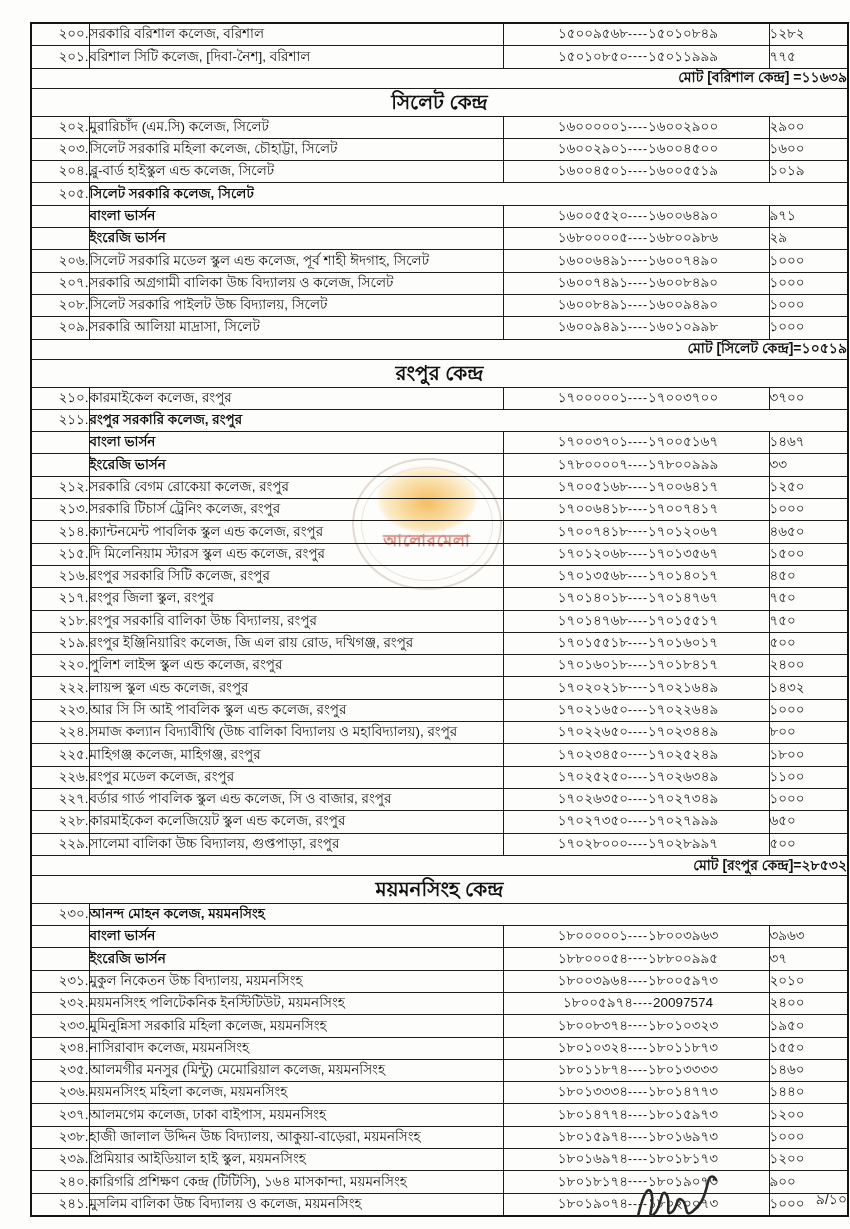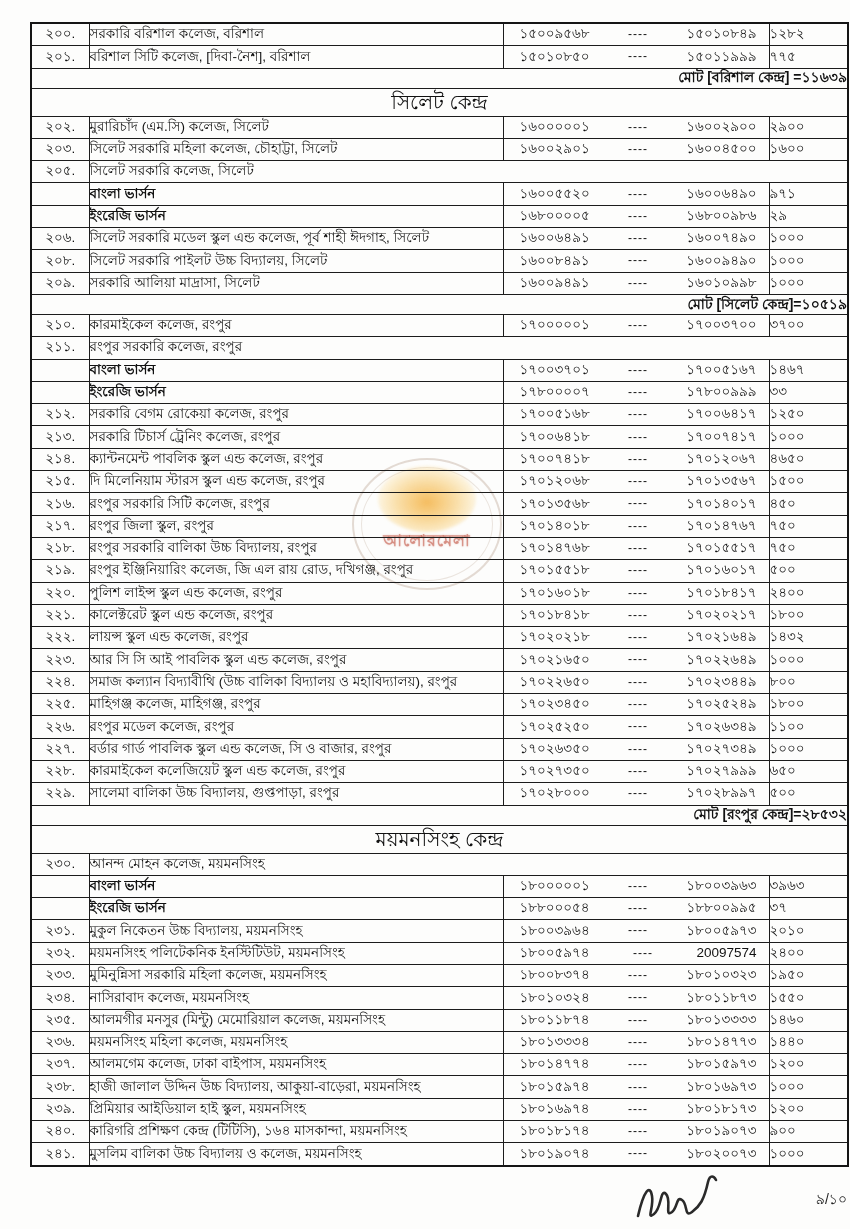--- a/index.html
+++ b/index.html
@@ -26,30 +26,30 @@
   
   table.rolls{
     position:absolute;left:30px;top:22px;width:817px;z-index:1;
     border-collapse:collapse;table-layout:fixed;background:transparent;
     border:2.5px solid #151515;
   }
   table.rolls td{
     border:1.5px solid #1c1c1c;padding:0;font-size:13.5px;line-height:1.1;
     height:21.3px;vertical-align:middle;background:transparent;
   }
-  td.sl{text-align:center;}
+  td.sl{text-align:right;}
   td.name{text-align:left;padding:0 4px 0 6px;white-space:nowrap;overflow:hidden;}
   td.roll{padding:0;}
-  .roll-flex{display:flex;justify-content:space-between;align-items:center;padding:0 12px 0 16px;}
+  .roll-flex{display:flex;justify-content:center;align-items:center;padding:0 12px 0 16px;}
   .roll-dash{letter-spacing:1px;font-size:12px;}
   td.qty{text-align:left;}
   tr.r-total td{height:19px;text-align:right;font-weight:bold;font-size:14px;}
-  tr.r-section td{height:27px;text-align:center;font-weight:normal;font-size:20px;}
+  tr.r-section td{height:27px;text-align:center;font-weight:bold;font-size:20px;}
   tr.r-sub td.name{font-weight:bold;}
-  tr.r-group td.name{font-weight:normal;}
+  tr.r-group td.name{font-weight:bold;}
   
   .footer-page{
     position:absolute;left:30px;top:1188px;width:817px;z-index:1;
     text-align:right;font-size:14px;color:#222;
   }
   .signature{position:absolute;left:630px;top:1170px;z-index:1;}
 </style>
 </head>
 <body>
 
@@ -117,20 +117,32 @@
           <td class="name">সিলেট সরকারি মহিলা কলেজ, চৌহাট্টা, সিলেট</td>
           <td class="roll">
             <div class="roll-flex">
               <span class="roll-start">১৬০০২৯০১</span>
               <span class="roll-dash">----</span>
               <span class="roll-end">১৬০০৪৫০০</span>
             </div>
           </td>
           <td class="qty">১৬০০</td>
         </tr>
+        <tr class="r-data">
+          <td class="sl">২০৪.</td>
+          <td class="name">ব্লু-বার্ড হাইস্কুল এন্ড কলেজ, সিলেট</td>
+          <td class="roll">
+            <div class="roll-flex">
+              <span class="roll-start">১৬০০৪৫০১</span>
+              <span class="roll-dash">----</span>
+              <span class="roll-end">১৬০০৫৫১৯</span>
+            </div>
+          </td>
+          <td class="qty">১০১৯</td>
+        </tr>
         <tr class="r-group">
           <td class="sl">২০৫.</td>
           <td class="name" colspan="3">সিলেট সরকারি কলেজ, সিলেট</td>
         </tr>
         <tr class="r-sub">
           <td class="sl"></td>
           <td class="name">বাংলা ভার্সন</td>
           <td class="roll">
             <div class="roll-flex">
               <span class="roll-start">১৬০০৫৫২০</span>
@@ -158,20 +170,32 @@
           <td class="roll">
             <div class="roll-flex">
               <span class="roll-start">১৬০০৬৪৯১</span>
               <span class="roll-dash">----</span>
               <span class="roll-end">১৬০০৭৪৯০</span>
             </div>
           </td>
           <td class="qty">১০০০</td>
         </tr>
         <tr class="r-data">
+          <td class="sl">২০৭.</td>
+          <td class="name">সরকারি অগ্রগামী বালিকা উচ্চ বিদ্যালয় ও কলেজ, সিলেট</td>
+          <td class="roll">
+            <div class="roll-flex">
+              <span class="roll-start">১৬০০৭৪৯১</span>
+              <span class="roll-dash">----</span>
+              <span class="roll-end">১৬০০৮৪৯০</span>
+            </div>
+          </td>
+          <td class="qty">১০০০</td>
+        </tr>
+        <tr class="r-data">
           <td class="sl">২০৮.</td>
           <td class="name">সিলেট সরকারি পাইলট উচ্চ বিদ্যালয়, সিলেট</td>
           <td class="roll">
             <div class="roll-flex">
               <span class="roll-start">১৬০০৮৪৯১</span>
               <span class="roll-dash">----</span>
               <span class="roll-end">১৬০০৯৪৯০</span>
             </div>
           </td>
           <td class="qty">১০০০</td>
@@ -183,20 +207,23 @@
             <div class="roll-flex">
               <span class="roll-start">১৬০০৯৪৯১</span>
               <span class="roll-dash">----</span>
               <span class="roll-end">১৬০১০৯৯৮</span>
             </div>
           </td>
           <td class="qty">১০০০</td>
         </tr>
         <tr class="r-total">
           <td class="total-cell" colspan="4">মোট [সিলেট কেন্দ্র]=১০৫১৯</td>
+        </tr>
+        <tr class="r-section">
+          <td class="section-cell" colspan="4">রংপুর কেন্দ্র</td>
         </tr>
         <tr class="r-data">
           <td class="sl">২১০.</td>
           <td class="name">কারমাইকেল কলেজ, রংপুর</td>
           <td class="roll">
             <div class="roll-flex">
               <span class="roll-start">১৭০০০০০১</span>
               <span class="roll-dash">----</span>
               <span class="roll-end">১৭০০৩৭০০</span>
             </div>
@@ -331,32 +358,20 @@
           <td class="sl">২২০.</td>
           <td class="name">পুলিশ লাইন্স স্কুল এন্ড কলেজ, রংপুর</td>
           <td class="roll">
             <div class="roll-flex">
               <span class="roll-start">১৭০১৬০১৮</span>
               <span class="roll-dash">----</span>
               <span class="roll-end">১৭০১৮৪১৭</span>
             </div>
           </td>
           <td class="qty">২৪০০</td>
-        </tr>
-        <tr class="r-data">
-          <td class="sl">২২১.</td>
-          <td class="name">কালেক্টরেট স্কুল এন্ড কলেজ, রংপুর</td>
-          <td class="roll">
-            <div class="roll-flex">
-              <span class="roll-start">১৭০১৮৪১৮</span>
-              <span class="roll-dash">----</span>
-              <span class="roll-end">১৭০২০২১৭</span>
-            </div>
-          </td>
-          <td class="qty">১৮০০</td>
         </tr>
         <tr class="r-data">
           <td class="sl">২২২.</td>
           <td class="name">লায়ন্স স্কুল এন্ড কলেজ, রংপুর</td>
           <td class="roll">
             <div class="roll-flex">
               <span class="roll-start">১৭০২০২১৮</span>
               <span class="roll-dash">----</span>
               <span class="roll-end">১৭০২১৬৪৯</span>
             </div>

